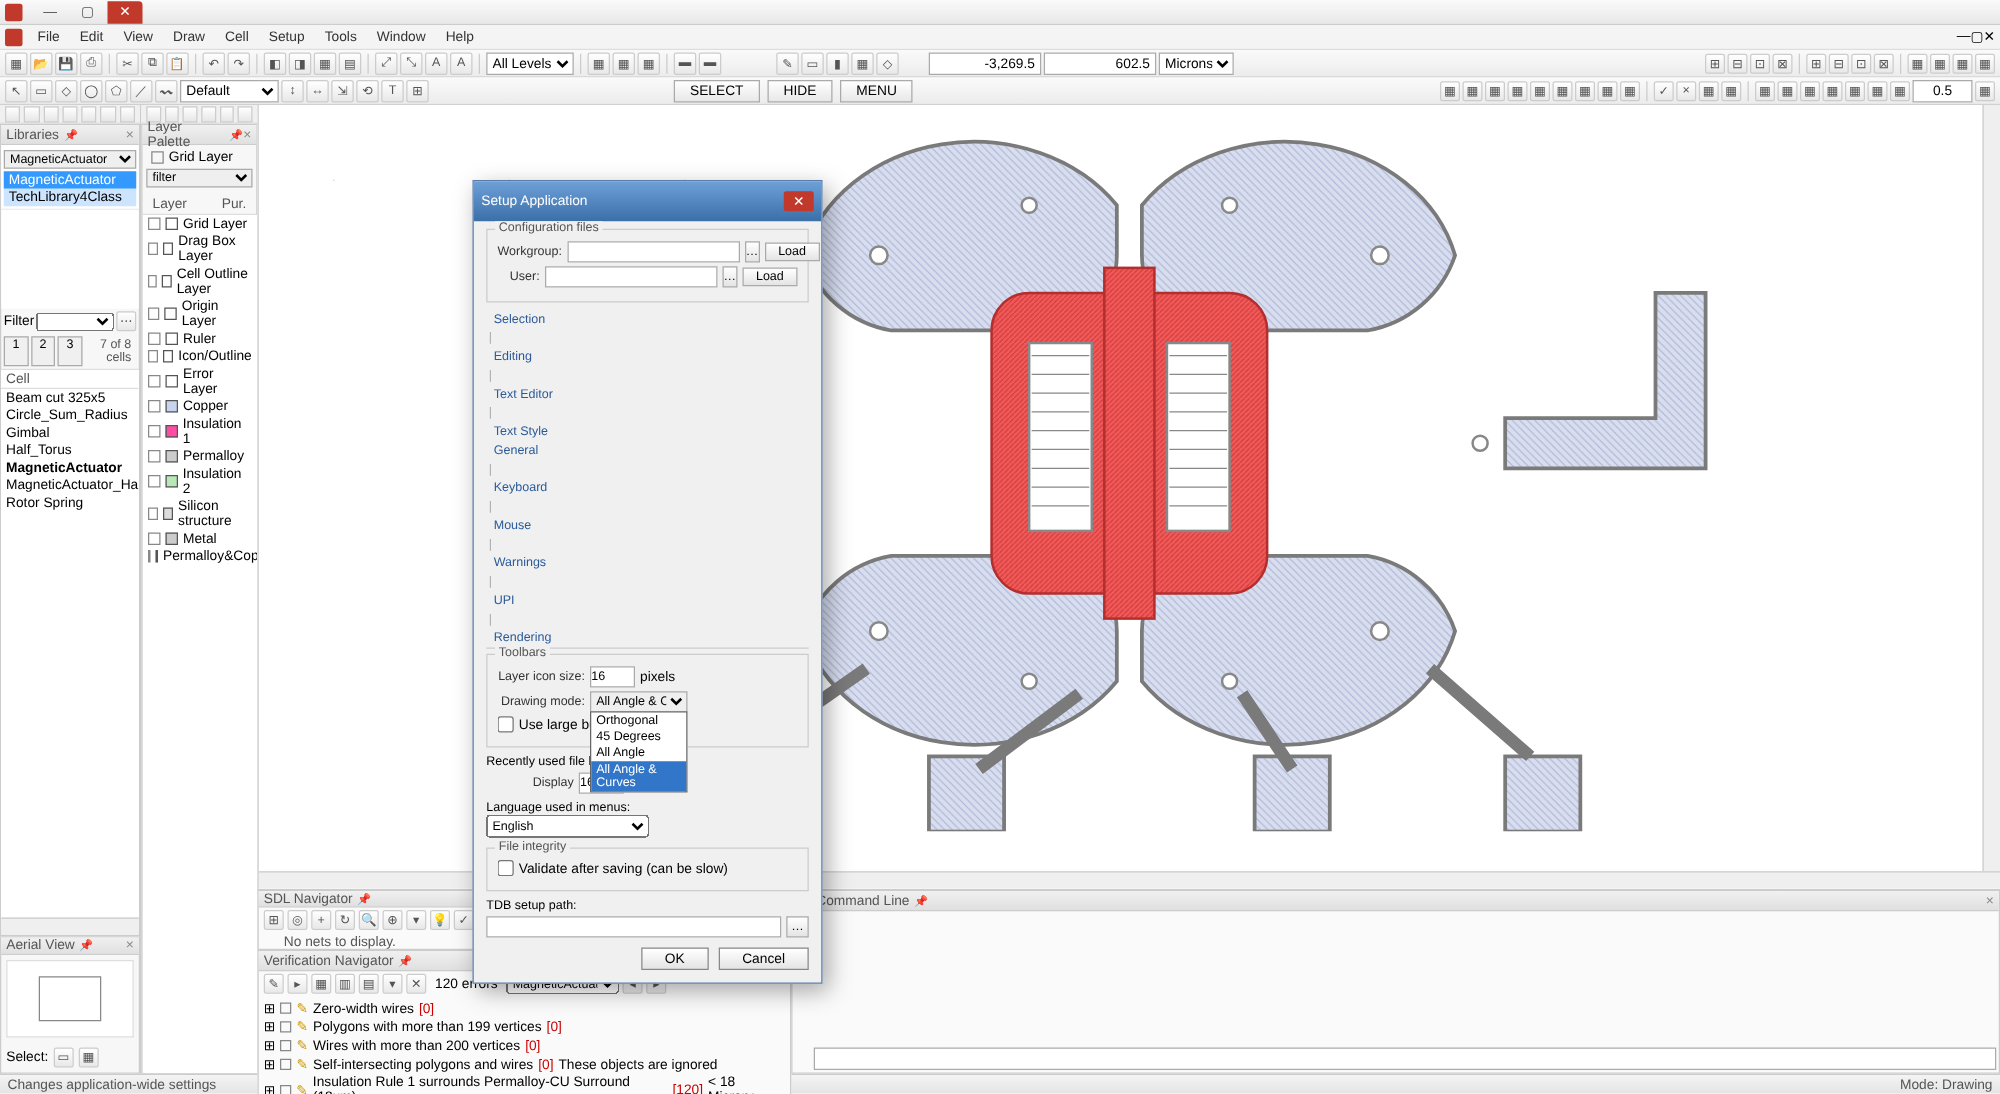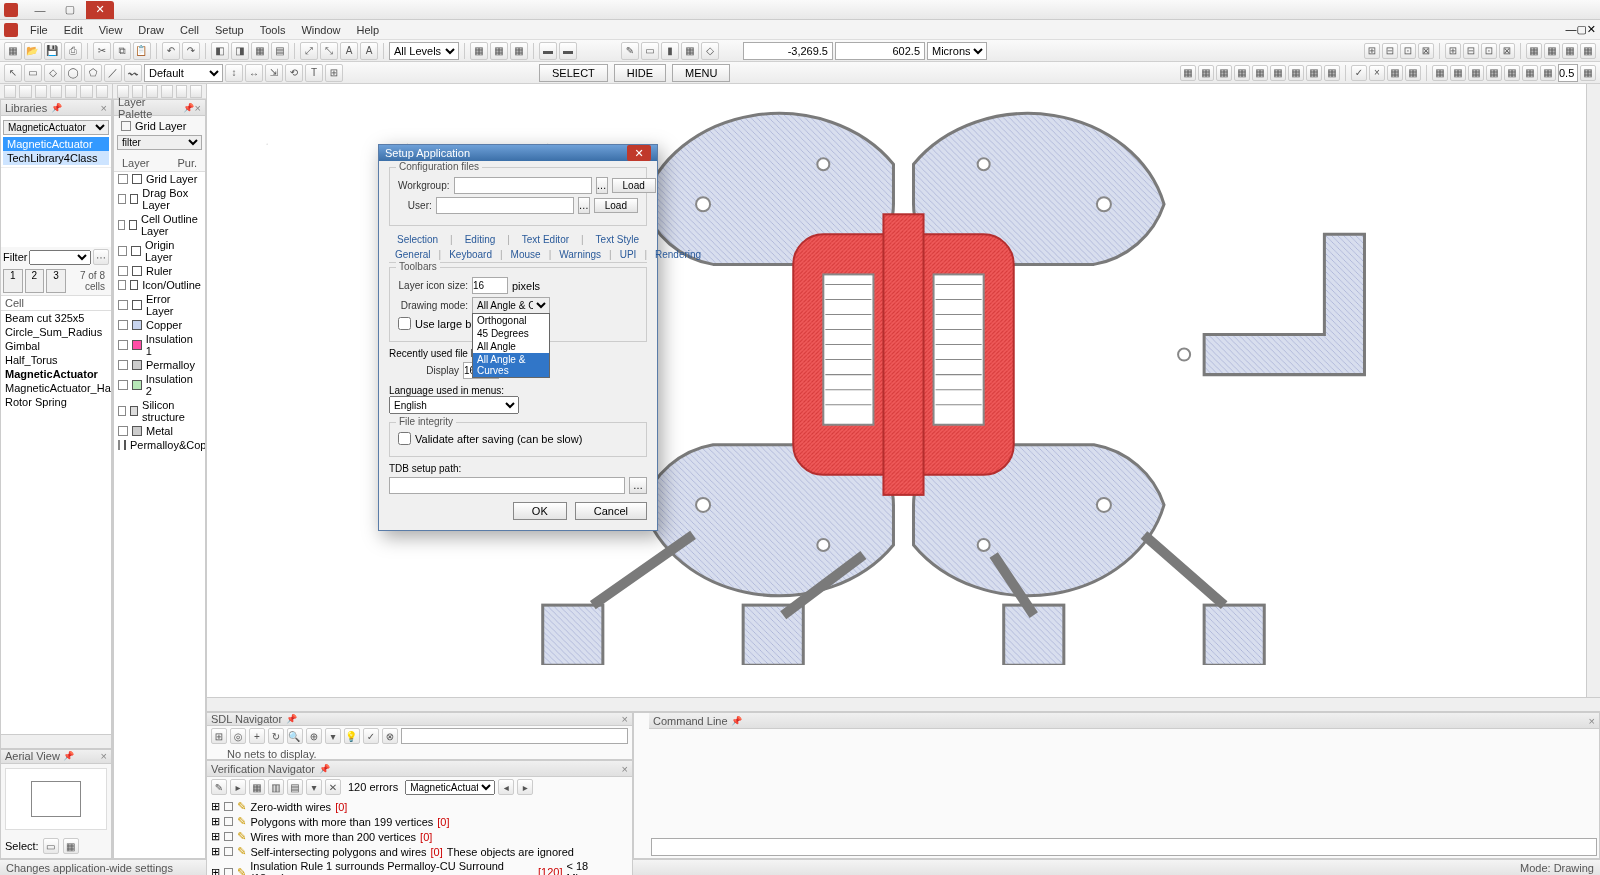--- a/index.html
+++ b/index.html
@@ -58,33 +58,33 @@
 .verlist .pen { color:#c90; }
 .verlist .cnt { color:#c00; }
 .cmdline { flex:1;padding-left:15px; }
 .cmdbody { padding:4px; font-size:10px; }
 .cmdbody .err { color:#c00; }
 .statusbar { height:16px; background:linear-gradient(#f4f4f4,#e4e4e4); border-top:1px solid #ccc; display:flex; align-items:center; padding:0 6px; font-size:10px; color:#555; }
 .statusbar .right { margin-left:auto; }
 
 
 .dialog { position:absolute; left:378px; top:144px; width:280px; background:#f0f0f0; border:1px solid #5a7ca8; box-shadow:4px 6px 18px rgba(0,0,0,.35); z-index:100; }
-.dlgtitle { height:16px; background:linear-gradient(#6ea0d8,#3b6fa8); color:#fff; display:flex; align-items:center; padding:0 6px; font-size:11px; }
+.dlgtitle { height:32px; background:linear-gradient(#6ea0d8,#3b6fa8); color:#fff; display:flex; align-items:center; padding:0 6px; font-size:11px; }
 .dlgtitle .dx { margin-left:auto; width:24px; height:16px; background:#c0392b; color:#fff; display:flex; align-items:center; justify-content:center; cursor:pointer; border-radius:2px; }
 .dlgbody { padding:6px 10px 10px; }
 .groupbox { border:1px solid #ccc; padding:6px 8px 8px; margin-bottom:6px; position:relative; }
 .groupbox .gl { position:absolute; top:-7px; left:6px; background:#f0f0f0; padding:0 3px; font-size:10px; color:#555; }
 .frow { display:flex; align-items:center; margin:3px 0; gap:4px; }
 .frow label { width:70px; text-align:right; font-size:10px; color:#333; }
 .frow input[type=text] { flex:1; height:17px; border:1px solid #aaa; font-size:10px; padding:0 2px; }
 .frow .bbtn { width:18px; height:17px; border:1px solid #aaa; background:linear-gradient(#fff,#e4e4e4); cursor:pointer; font-size:10px; }
 .frow .lbtn { padding:1px 10px; border:1px solid #aaa; background:linear-gradient(#fff,#e4e4e4); cursor:pointer; font-size:10px; }
 .dlgtabs { display:flex; flex-wrap:wrap; border-bottom:1px solid #ccc; margin-bottom:4px; }
 .dlgtabs span { padding:2px 6px; font-size:10px; color:#2a5a9a; cursor:pointer; }
-.dlgtabs .r2 { width:100%; display:flex; }
+.dlgtabs .r2 { width:100%; display:flex;flex-direction:column; }
 .dlgtabs .sep { color:#aaa; padding:2px 2px; }
 .combo { position:relative; display:inline-block; }
 .combo select { width:78px; height:17px; font-size:10px; border:1px solid #aaa; }
 .dropdown { position:absolute; top:16px; left:0; width:78px; border:1px solid #666; background:#fff; z-index:10; }
 .dropdown div { padding:1px 4px; font-size:10px; cursor:pointer; }
 .dropdown .selopt { background:#3176c8; color:#fff; }
 .dlgbtns { display:flex; justify-content:flex-end; gap:8px; margin-top:8px; }
 .dlgbtns button { padding:2px 18px; border:1px solid #888; background:linear-gradient(#fff,#e4e4e4); cursor:pointer; font-size:11px; }
 .numsel { width:36px; height:17px; border:1px solid #aaa; font-size:10px; }
 
@@ -218,21 +218,21 @@
   <div class="tbtn sm">▦</div>
   <div class="tbtn sm">▦</div>
   <div class="tsep"></div>
   <div class="tbtn sm">▦</div>
   <div class="tbtn sm">▦</div>
   <div class="tbtn sm">▦</div>
   <div class="tbtn sm">▦</div>
   <div class="tbtn sm">▦</div>
   <div class="tbtn sm">▦</div>
   <div class="tbtn sm">▦</div>
-  <input style="width: 20px;" value="0.5">
+  <input style="width: 48px; text-align: center;" value="0.5">
   <div class="tbtn sm">▦</div>
 </div>
 
 <div class="main">
 
   <div class="leftcol">
     <div class="tooltab">
       <div class="tt"></div>
       <div class="tt"></div>
       <div class="tt"></div>

